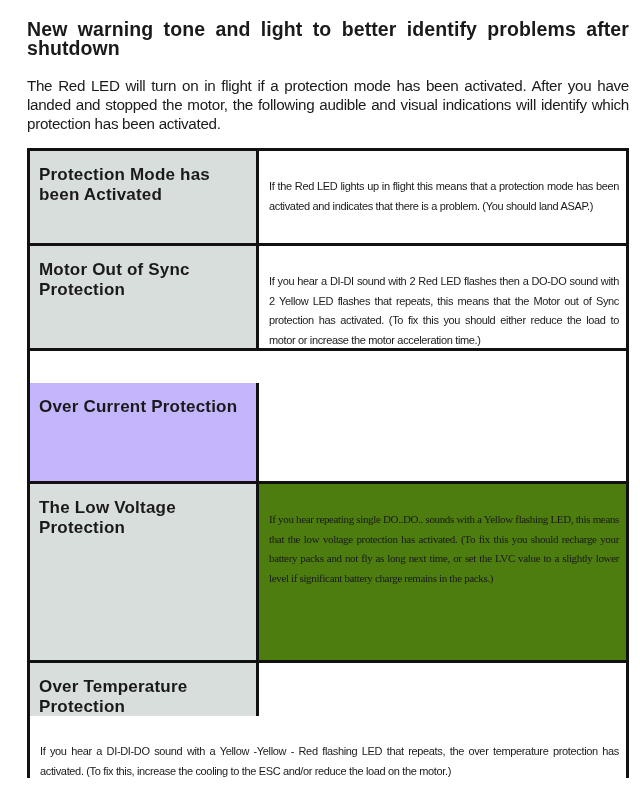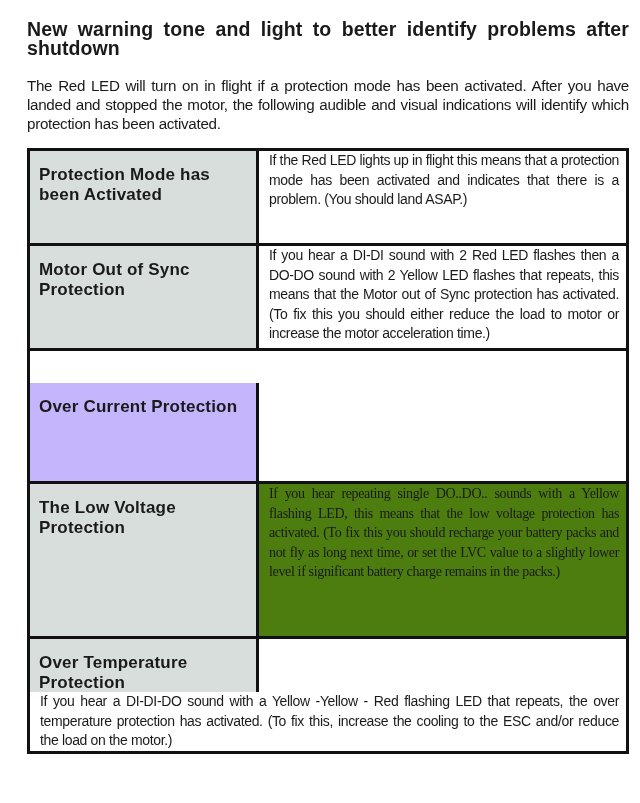--- a/index.html
+++ b/index.html
@@ -54,41 +54,41 @@
       display: flex;
       border-top: 3px solid #111;
       box-sizing: border-box;
     }
     .row:first-child {
       border-top: none;
     }
     .row.r0 { height: 92px; }
     .row.r1 { height: 105px; justify-content: space-between; }
     .row.r2 { height: 133px; }
-    .row.r3 { height: 155px; }
+    .row.r3 { height: 179px; }
     .row.r4 { height: 115px; flex-direction: column; }
     .cell-label {
       width: 229px;
       background: #d8dedc;
       border-right: 3px solid #111;
       box-sizing: border-box;
       padding: 14px 9px 0 9px;
       font-family: "Liberation Sans", sans-serif;
       font-weight: bold;
       font-size: 17px;
       line-height: 19.5px;
       letter-spacing: 0.2px;
     }
     .cell-desc {
       flex: 1;
       background: #ffffff;
       box-sizing: border-box;
-      padding: 0 7px 0 10px;
+      padding: 26px 7px 0 10px;
       font-family: "Liberation Sans", sans-serif;
-      font-size: 14px;
+      font-size: 11px;
       line-height: 19.6px;
       text-align: justify;
       letter-spacing: -0.35px;
     }
   </style>
 </head>
 <body>
 
 <h2 class="heading">New warning tone and light to better identify problems after shutdown</h2>
 

